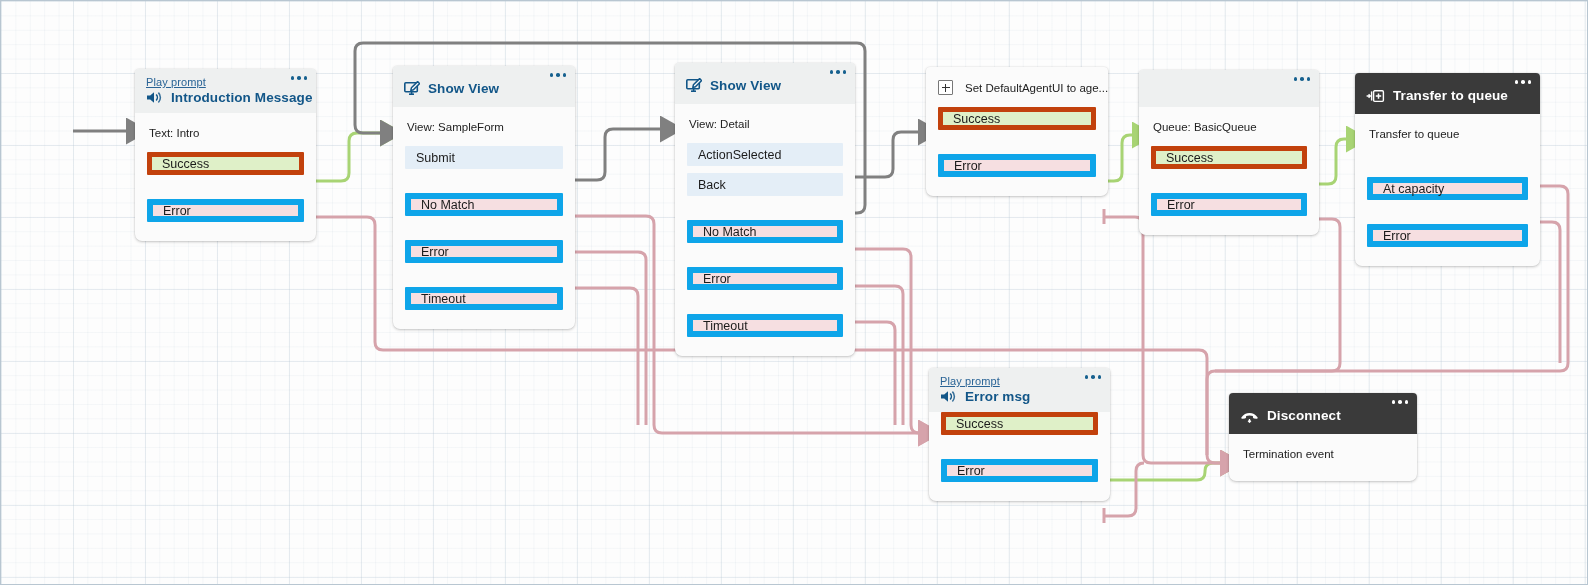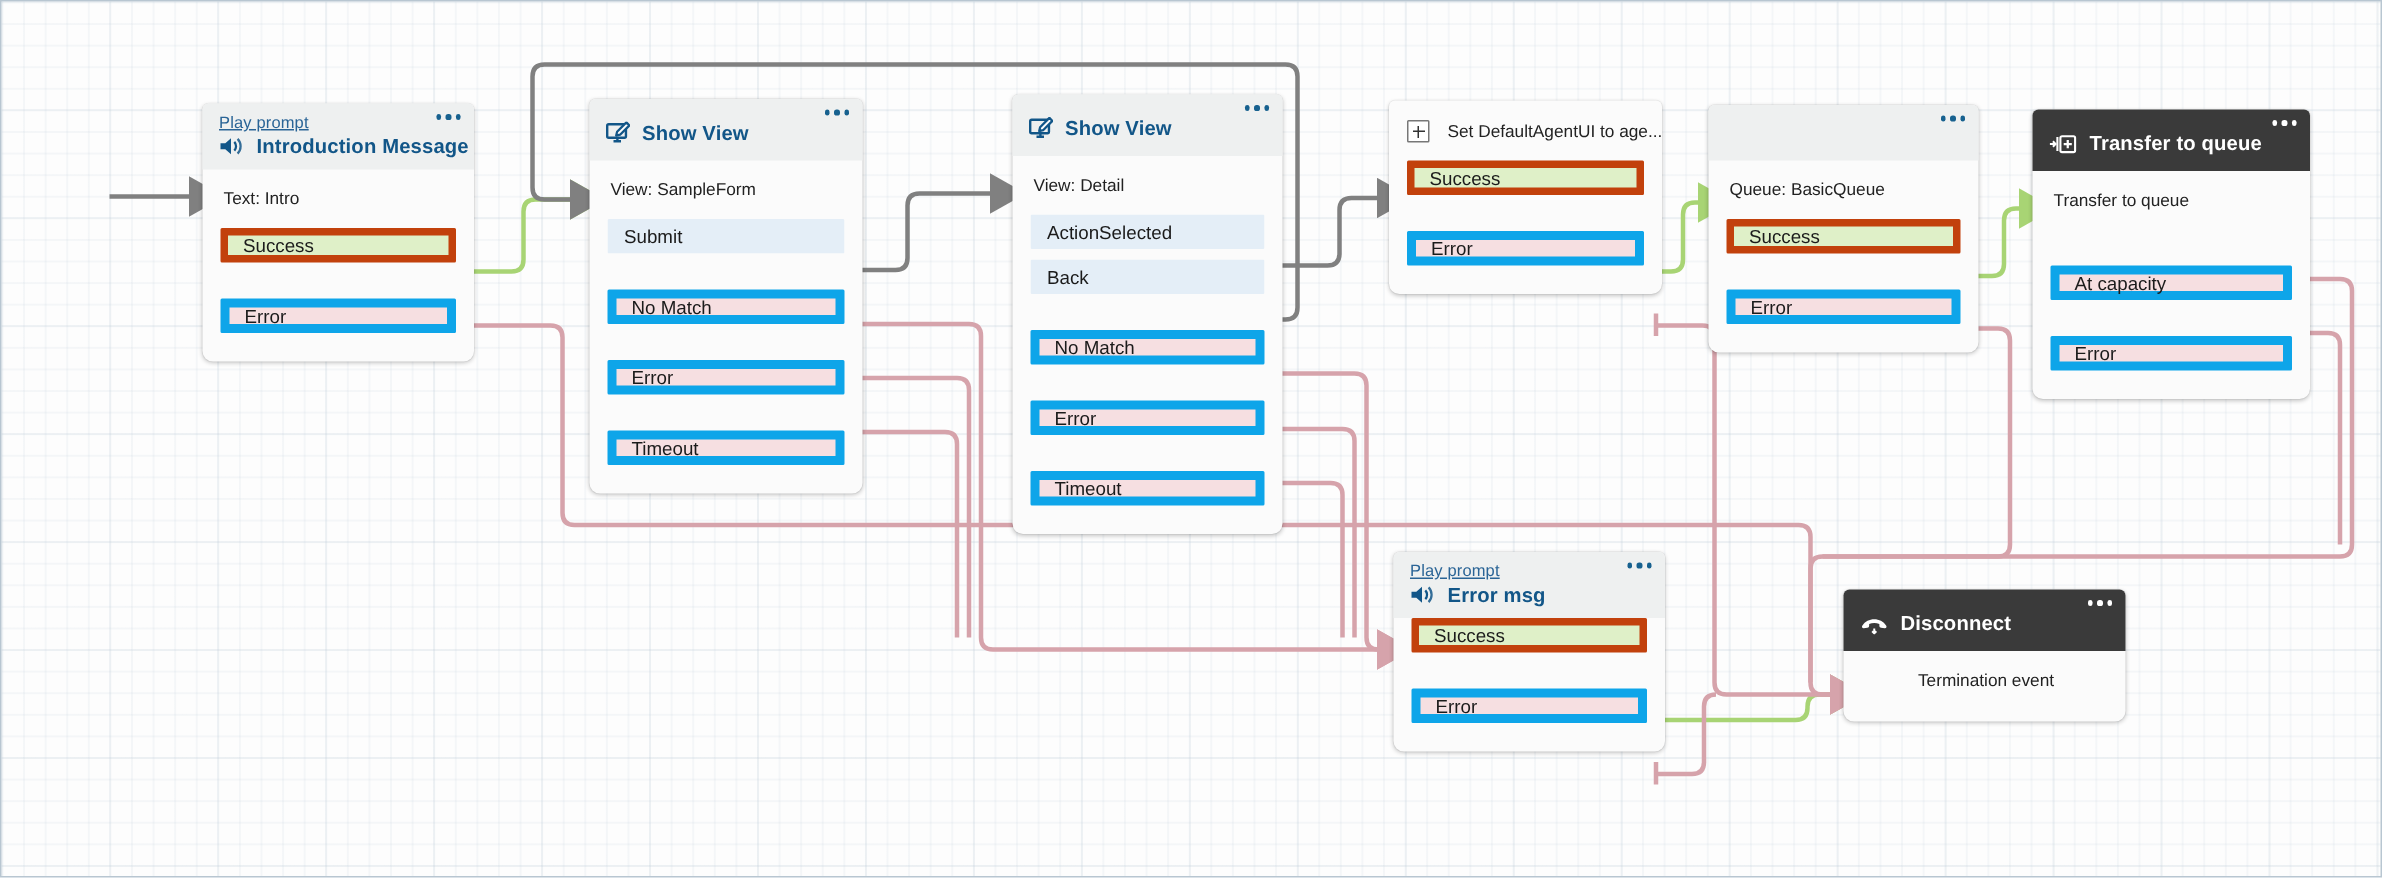--- a/index.html
+++ b/index.html
@@ -399,18 +399,18 @@
       <div class="title-row" style="padding-top:8px;padding-bottom:3px;">
         <span class="ic">
           <svg width="19" height="14" viewBox="0 0 19 14">
               <path d="M1.5 8.2C3.4 5.3 6.3 3.9 9.5 3.9s6.1 1.4 8 4.3c.5.8-.1 1.7-1 1.6l-2.4-.3c-.7-.1-1.2-.7-1.2-1.4V7c-1.1-.4-2.2-.6-3.4-.6S7.2 6.6 6.1 7v1.1c0 .7-.5 1.3-1.2 1.4l-2.4.3c-.9.1-1.5-.8-1-1.6z" fill="#ffffff"></path>
               <path d="M9.5 10v3.2M8.1 11.8l1.4 1.4 1.4-1.4" stroke="#ffffff" stroke-width="1.3" fill="none"></path>
             </svg>
         </span>
         <span class="node-title">Disconnect</span>
       </div>
     </div>
-    <div class="node-body" style="padding-bottom:8px;text-align:center;">
+    <div class="node-body" style="padding-bottom:8px;">
       <div class="body-text">Termination event</div>
     </div>
   </div>
 
 </div>
 
 </body></html>

